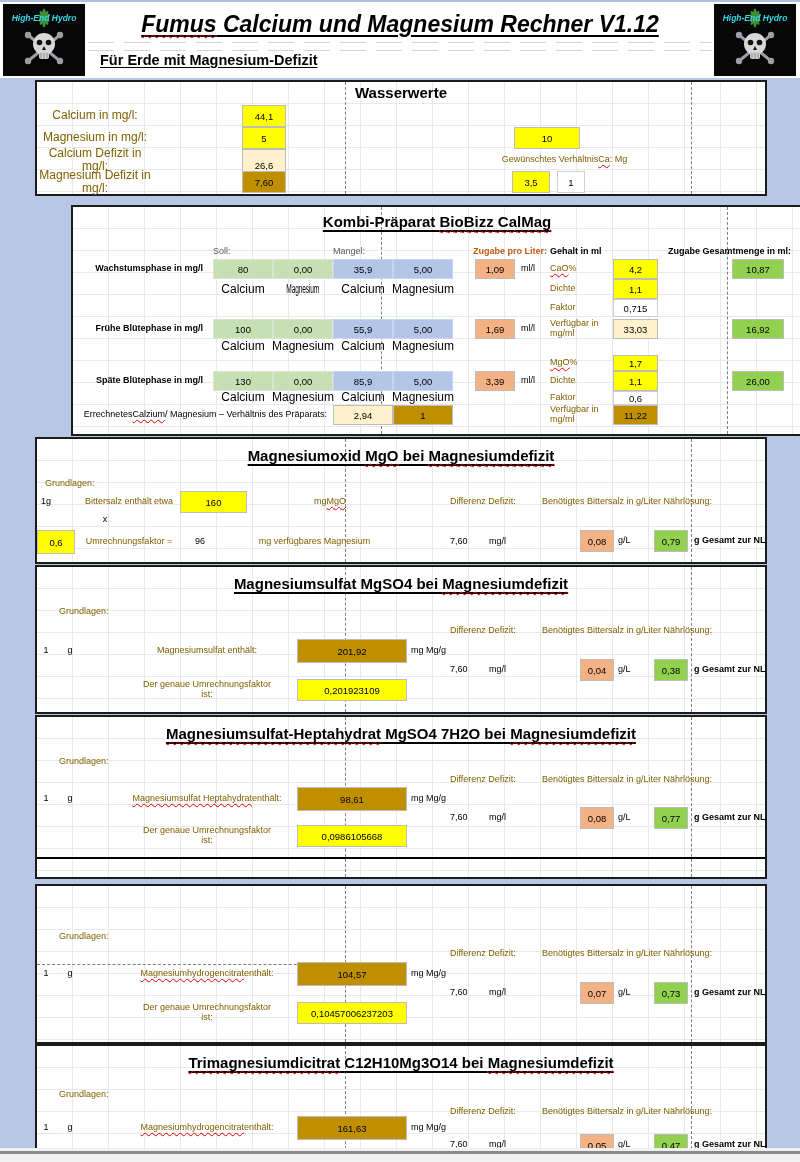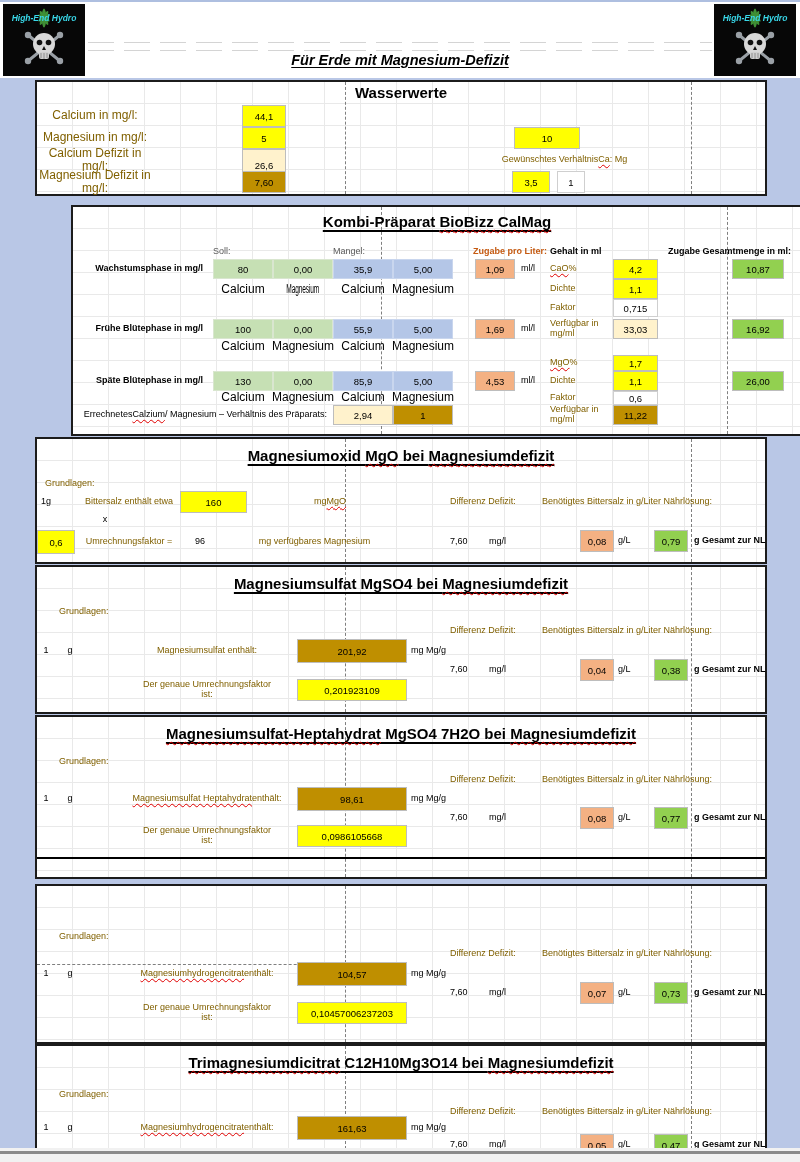--- a/index.html
+++ b/index.html
@@ -8,22 +8,22 @@
     background:var(--c-background,#b9c7e6);
     font-family:"Liberation Sans","DejaVu Sans",sans-serif;
     color:#000;
   }
   
   #header{position:absolute;top:0;left:0;width:800px;height:76px;background:#fff;border-top:2px solid #aebfe0;}
   .logo{position:absolute;top:2px;width:82px;height:72px;}
   #main-title{position:absolute;left:100px;right:100px;top:9px;text-align:center;
     font-size:23px;font-weight:bold;font-style:italic;}
   #main-title .u, .sec-title .u{text-decoration:underline;text-decoration-thickness:2px;text-underline-offset:3px;}
-  #subtitle{position:absolute;left:100px;right:100px;top:50px;text-align:center;
-    font-size:14.5px;font-weight:bold;font-style:italic;}
+  #subtitle{position:absolute;left:100px;right:100px;top:50px;
+    font-size:14.5px;font-weight:bold;}
   #subtitle .u{text-decoration:underline;text-underline-offset:2px;}
   .hgrid{position:absolute;left:88px;width:624px;height:1px;
     background:repeating-linear-gradient(to right,#d4d4d4 0 26px,transparent 26px 36px);}
   
   .sec{position:absolute;left:35px;width:728px;background-color:#fff;border:2px solid #1c1c1c;
     background-image:
       repeating-linear-gradient(to right,transparent 0 35px,#e9e9e9 35px 36px),
       repeating-linear-gradient(to bottom,transparent 0 21px,#e9e9e9 21px 22px);}
   .sec-title{position:absolute;left:0;right:0;text-align:center;font-size:15px;font-weight:bold;z-index:2;}
   .vd{position:absolute;top:0;bottom:0;width:0;border-left:1px dashed #7f7f7f;z-index:1;}
@@ -84,20 +84,21 @@
       <circle cx="36.5" cy="38.5" r="2.8" fill="#101010"></circle>
       <circle cx="45.5" cy="38.5" r="2.8" fill="#101010"></circle>
       <path d="M41 42 l-2 4 h4 z" fill="#101010"></path>
       <line x1="38" y1="49" x2="38" y2="54" stroke="#8e8e8e" stroke-width="1"></line>
       <line x1="41" y1="49" x2="41" y2="55" stroke="#8e8e8e" stroke-width="1"></line>
       <line x1="44" y1="49" x2="44" y2="54" stroke="#8e8e8e" stroke-width="1"></line>
     </g>
     <text x="41" y="17" text-anchor="middle" font-size="8.5" font-style="italic" font-weight="bold" fill="#39d7e8">High-End Hydro</text>
   </svg>
 
+  <div id="main-title"><span class="u"><span class="sq">Fumus</span><span> Calcium und Magnesium Rechner V1.12</span></span></div>
   <div class="hgrid" style="top:40px"></div>
   <div class="hgrid" style="top:48px"></div>
   <div id="subtitle"><span class="u">Für Erde mit Magnesium-Defizit</span></div>
 
   <svg class="logo" style="left:714px" viewBox="0 0 82 72" width="82" height="72">
     <rect width="82" height="72" fill="#070707"></rect>
     <g fill="#3f8f35" transform="translate(41,14)">
       <ellipse rx="2.2" ry="9.5"></ellipse>
       <ellipse rx="2" ry="8" transform="rotate(30)"></ellipse>
       <ellipse rx="2" ry="8" transform="rotate(-30)"></ellipse>
@@ -206,21 +207,21 @@
       <span class="sq">MgO</span>
       <span> %</span>
     </div>
   <div class="cell yellow" style="left:540px;top:148px;width:45px;height:16px">1,7</div>
 
   <div class="lbl blk b r" style="left:2px;top:164px;width:128px;height:20px">Späte Blütephase in mg/l</div>
   <div class="cell sgreen" style="left:140px;top:164px;width:60px;height:20px">130</div>
   <div class="cell sgreen" style="left:200px;top:164px;width:60px;height:20px">0,00</div>
   <div class="cell sblue" style="left:260px;top:164px;width:60px;height:20px">85,9</div>
   <div class="cell sblue" style="left:320px;top:164px;width:60px;height:20px">5,00</div>
-  <div class="cell salmon" style="left:402px;top:164px;width:40px;height:20px">4,53</div>
+  <div class="cell salmon" style="left:402px;top:164px;width:40px;height:20px">3,39</div>
   <div class="lbl blk" style="left:448px;top:164px;width:26px;height:20px">ml/l</div>
   <div class="cell green" style="left:659px;top:164px;width:52px;height:20px">26,00</div>
   <div class="lbl" style="left:477px;top:164px;width:62px;height:20px">Dichte</div>
   <div class="cell yellow" style="left:540px;top:164px;width:45px;height:20px">1,1</div>
   <div class="lbl blk c f85" style="left:140px;top:184px;width:60px;height:14px">Calcium</div>
   <div class="lbl blk c f85" style="left:200px;top:184px;width:60px;height:14px">Magnesium</div>
   <div class="lbl blk c f85" style="left:260px;top:184px;width:60px;height:14px">Calcium</div>
   <div class="lbl blk c f85" style="left:320px;top:184px;width:60px;height:14px">Magnesium</div>
   <div class="lbl" style="left:477px;top:184px;width:62px;height:14px">Faktor</div>
   <div class="cell plain" style="left:540px;top:184px;width:45px;height:14px">0,6</div>

